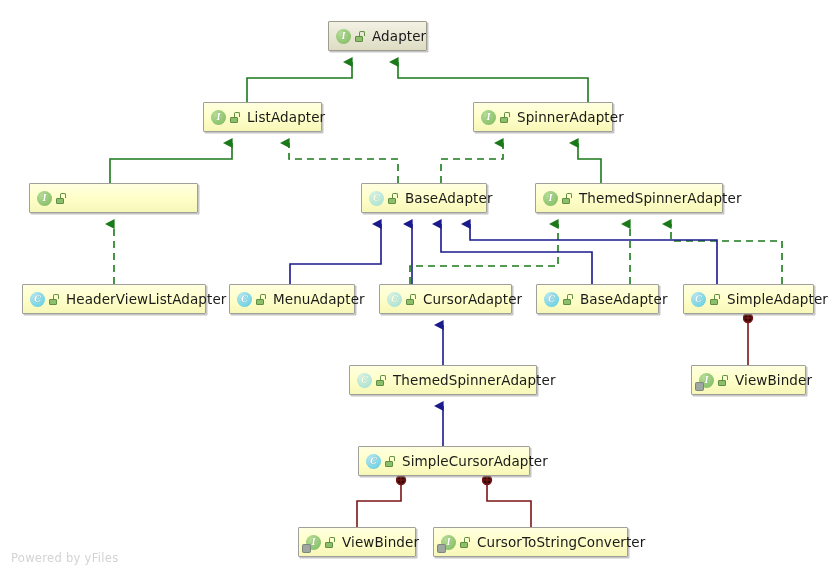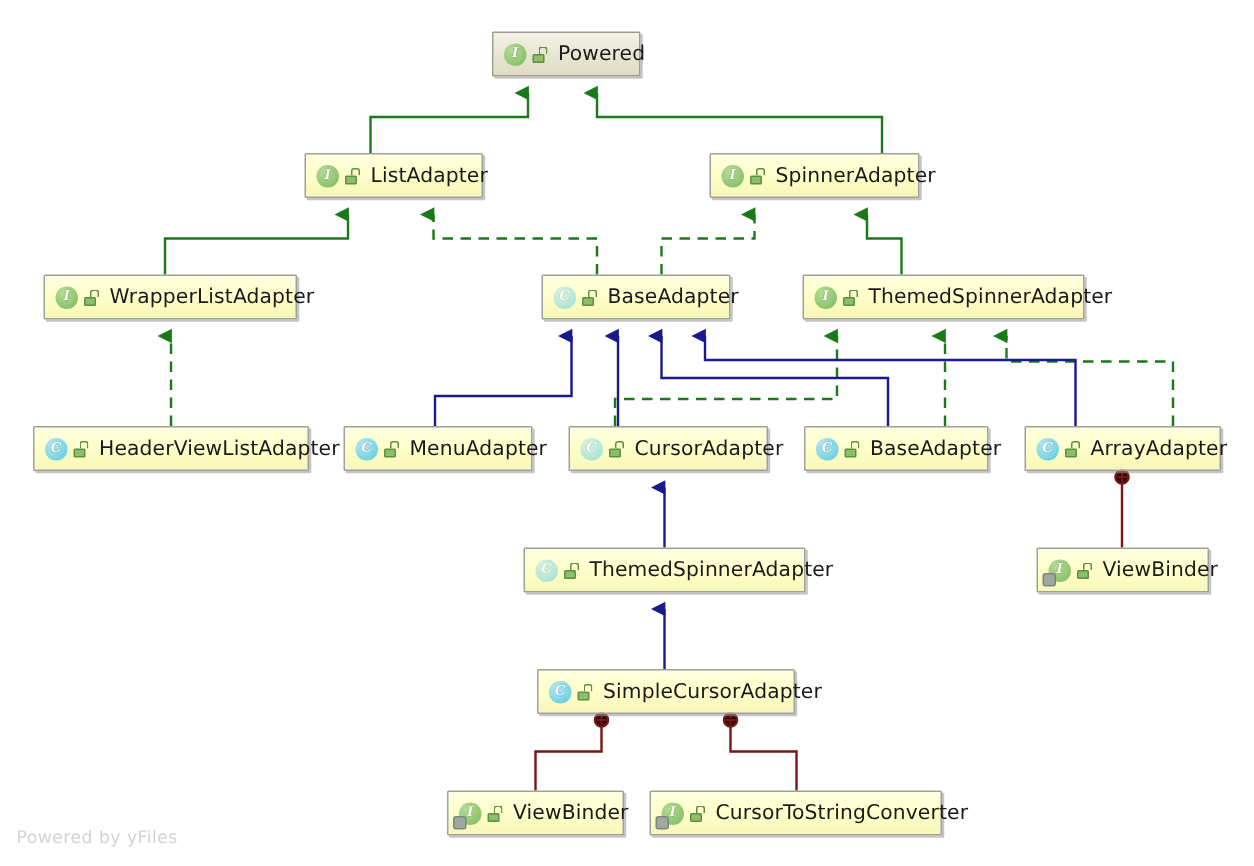--- a/index.html
+++ b/index.html
@@ -200,21 +200,21 @@
       <path d="M487 480 V501 H531 V527" marker-start="url(#dot-red)"></path>
     </g>
   </svg>
 
   <div class="node root" style="left:328px; top:21px; width:99px;">
     <span class="type-icon iface">I</span>
     <span class="lock-icon">
         <i class="shackle"></i>
         <i class="body"></i>
       </span>
-    <span class="node-label">Powered</span>
+    <span class="node-label">Adapter</span>
   </div>
 
   <div class="node" style="left:203px; top:102px; width:119px;">
     <span class="type-icon iface">I</span>
     <span class="lock-icon">
         <i class="shackle"></i>
         <i class="body"></i>
       </span>
     <span class="node-label">ListAdapter</span>
   </div>
@@ -227,21 +227,20 @@
       </span>
     <span class="node-label">SpinnerAdapter</span>
   </div>
 
   <div class="node" style="left:29px; top:183px; width:169px;">
     <span class="type-icon iface">I</span>
     <span class="lock-icon">
         <i class="shackle"></i>
         <i class="body"></i>
       </span>
-    <span class="node-label">WrapperListAdapter</span>
   </div>
 
   <div class="node" style="left:361px; top:183px; width:126px;">
     <span class="type-icon cls abstract">C</span>
     <span class="lock-icon">
         <i class="shackle"></i>
         <i class="body"></i>
       </span>
     <span class="node-label">BaseAdapter</span>
   </div>
@@ -290,21 +289,21 @@
       </span>
     <span class="node-label">BaseAdapter</span>
   </div>
 
   <div class="node" style="left:683px; top:284px; width:131px;">
     <span class="type-icon cls">C</span>
     <span class="lock-icon">
         <i class="shackle"></i>
         <i class="body"></i>
       </span>
-    <span class="node-label">ArrayAdapter</span>
+    <span class="node-label">SimpleAdapter</span>
   </div>
 
   <div class="node" style="left:349px; top:365px; width:188px;">
     <span class="type-icon cls abstract">C</span>
     <span class="lock-icon">
         <i class="shackle"></i>
         <i class="body"></i>
       </span>
     <span class="node-label">ThemedSpinnerAdapter</span>
   </div>

